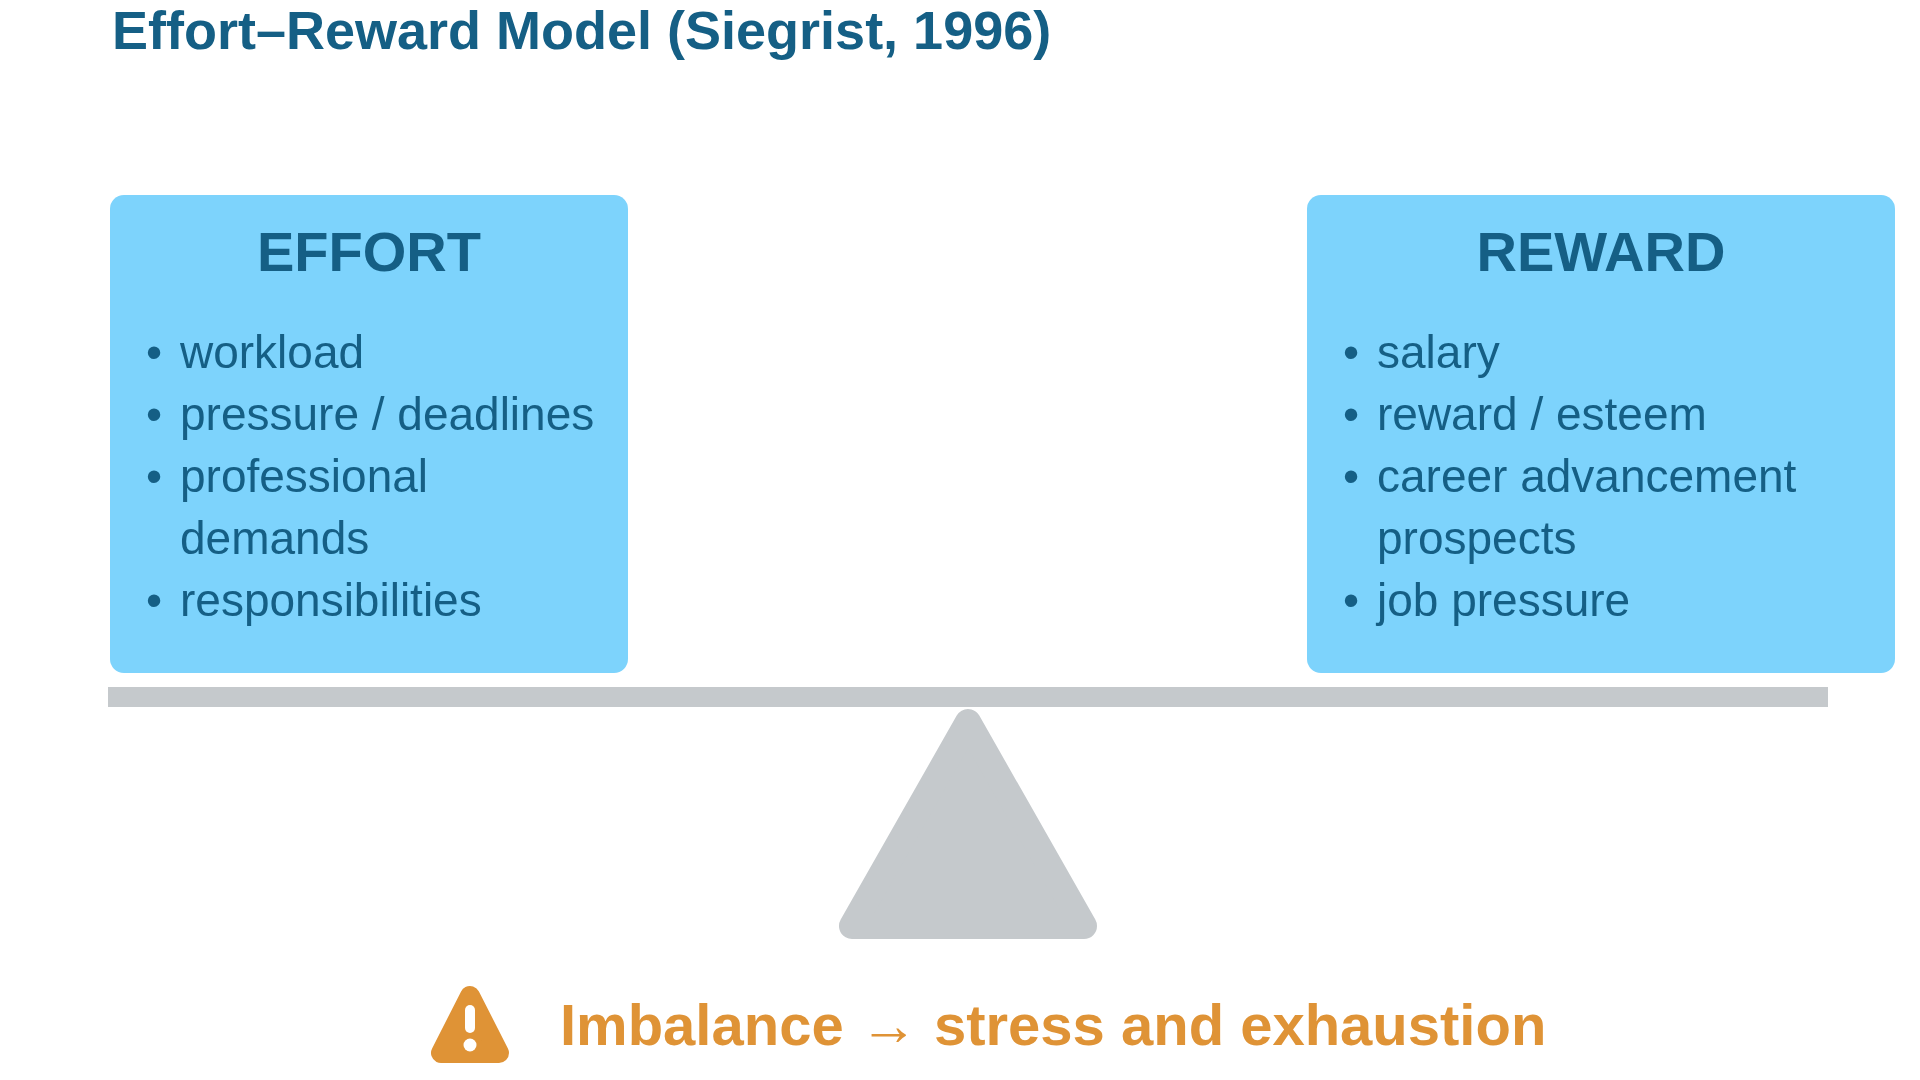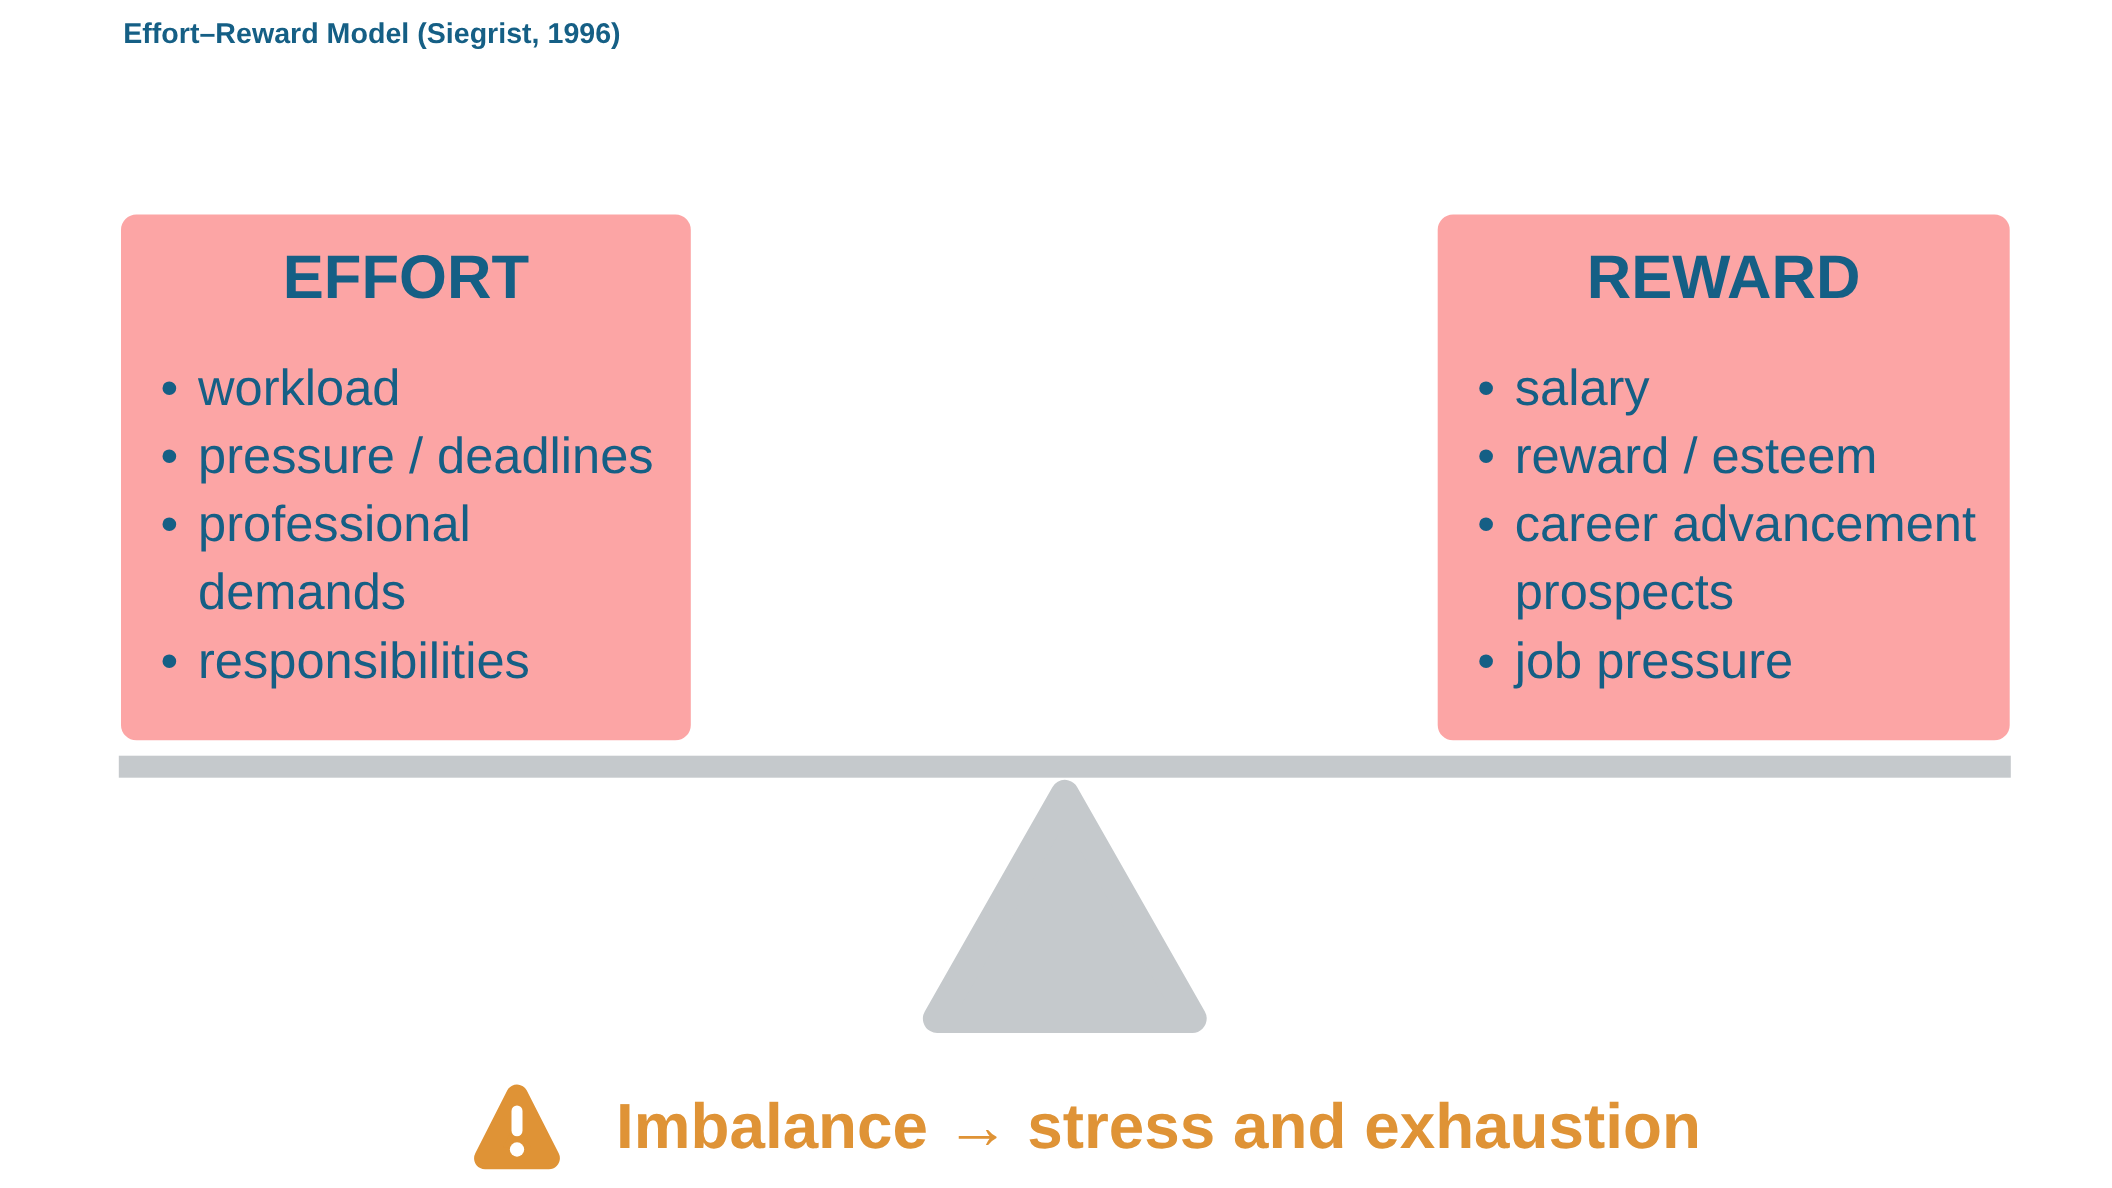--- a/index.html
+++ b/index.html
@@ -13,36 +13,36 @@
     width: 1920px;
     height: 1080px;
     background: #ffffff;
     overflow: hidden;
   }
   .slide-title {
     position: absolute;
     left: 112px;
     top: 4px;
     margin: 0;
-    font-size: 26px;
+    font-size: 54px;
     line-height: 52px;
     font-weight: bold;
     color: #155F85;
   }
   .panel {
     position: absolute;
     top: 195px;
     height: 478px;
-    background: #fca5a5;
+    background: #7dd3fc;
     border-radius: 14px;
     color: #155F85;
     box-sizing: border-box;
   }
   .panel-left  { left: 110px;  width: 518px; }
-  .panel-right { left: 1307px; width: 520px; }
+  .panel-right { left: 1307px; width: 588px; }
   .panel-heading {
     margin: 0;
     padding-top: 28px;
     text-align: center;
     font-size: 56px;
     line-height: 58px;
     font-weight: bold;
     color: #155F85;
   }
   .panel-list {

